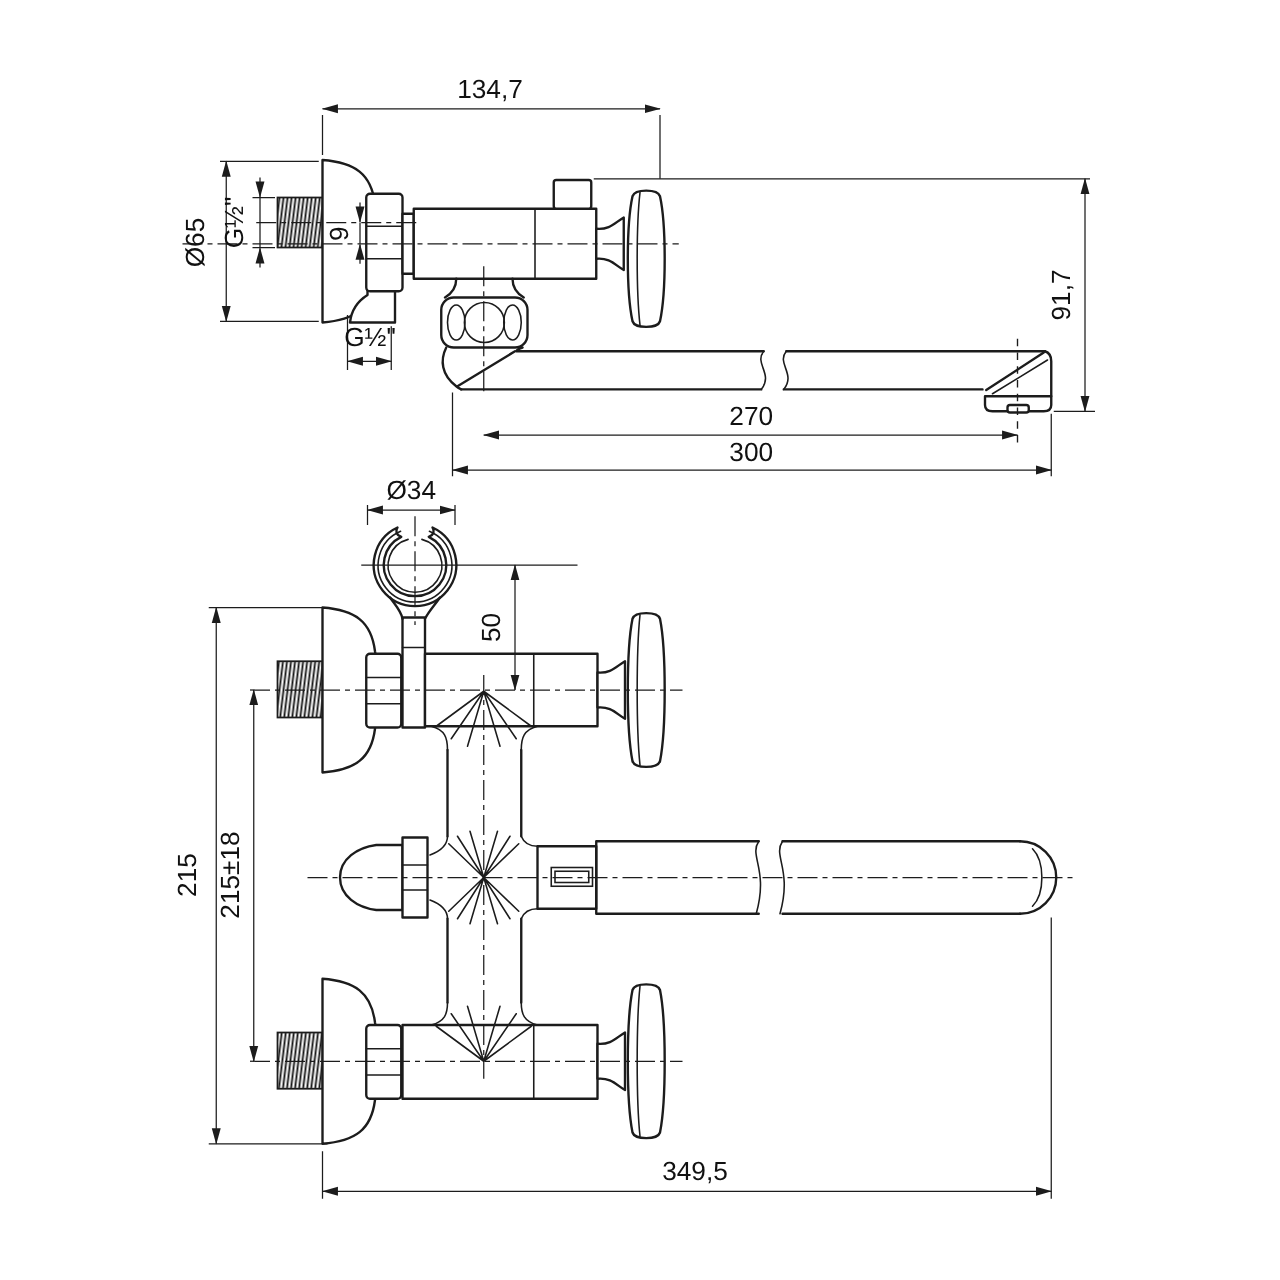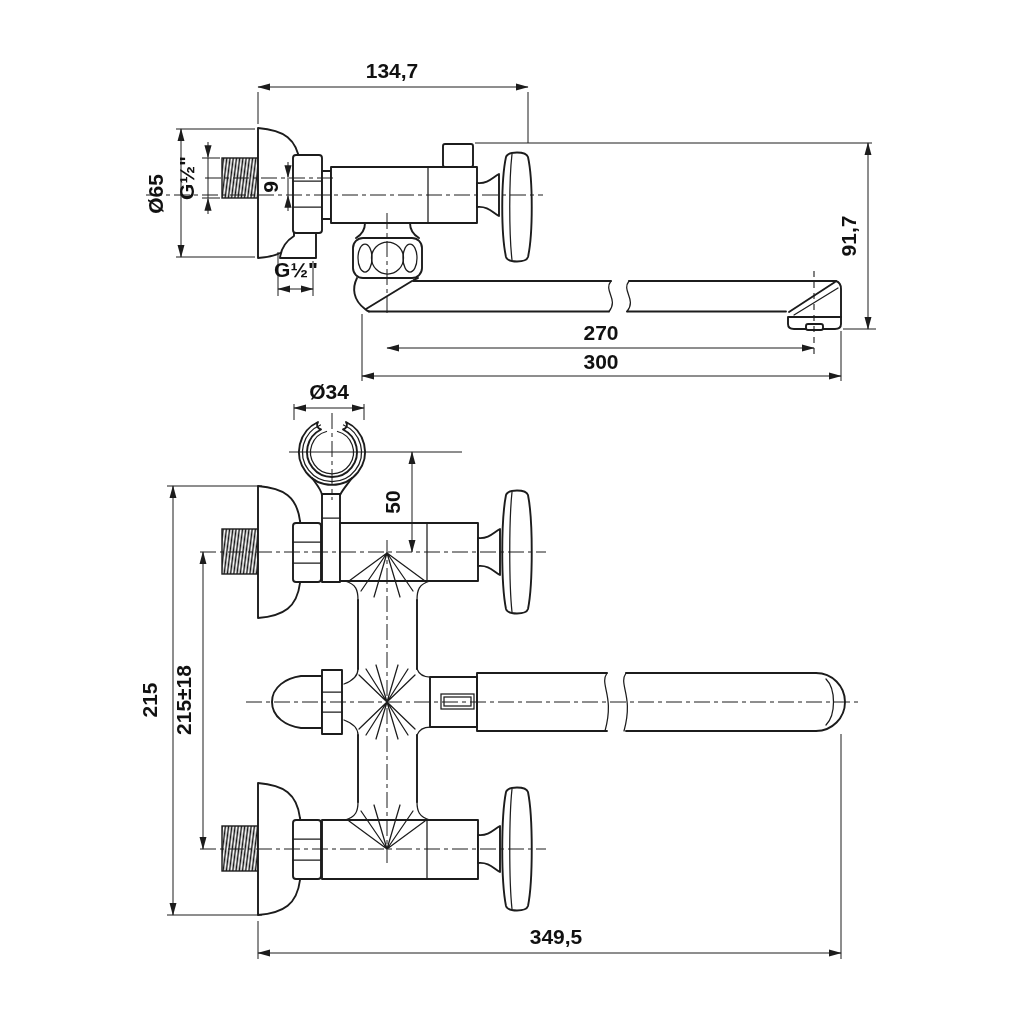--- a/index.html
+++ b/index.html
@@ -1,16 +1,16 @@
 <!DOCTYPE html>
 <html><head>
 <meta charset="utf-8">
 <style>
   html,body{margin:0;padding:0;background:#ffffff;}
-  .stage{width:1024px;height:1024px;background:#fff;position:relative;font-family:"Liberation Sans",sans-serif;font-weight:bold;}
+  .stage{width:1024px;height:1024px;background:#fff;position:relative;font-family:"Liberation Sans",sans-serif;}
   svg{display:block}
   .o  {fill:none;stroke:#1c1c1c;stroke-width:1.9;stroke-linejoin:round;stroke-linecap:round}
   .ow {fill:#ffffff;stroke:#1c1c1c;stroke-width:1.9;stroke-linejoin:round}
   .t  {fill:none;stroke:#1c1c1c;stroke-width:1.25;stroke-linecap:round}
   .d  {fill:none;stroke:#1c1c1c;stroke-width:1}
   .cl {fill:none;stroke:#1c1c1c;stroke-width:1;stroke-dasharray:16 4 4 4}
   .ds {fill:none;stroke:#1c1c1c;stroke-width:1.1;stroke-dasharray:6 5}
   .thr{fill:url(#thrp);stroke:#1c1c1c;stroke-width:1.4}
   text{font-family:"Liberation Sans",sans-serif;font-size:21px;fill:#111}
   .mid{text-anchor:middle}

